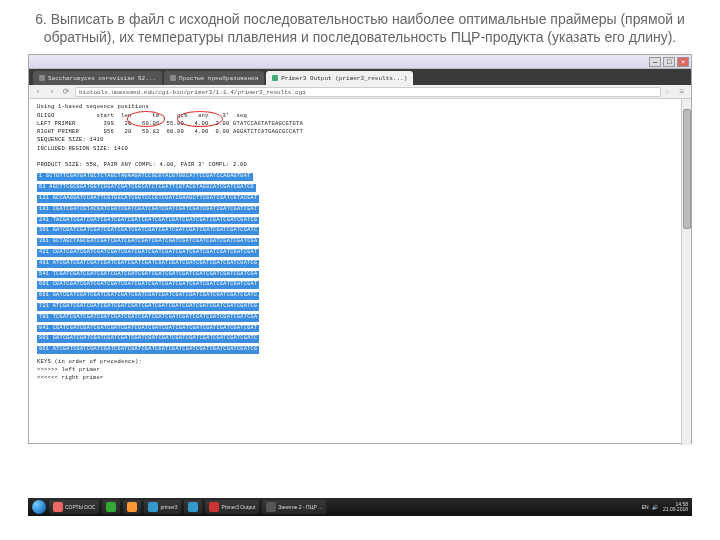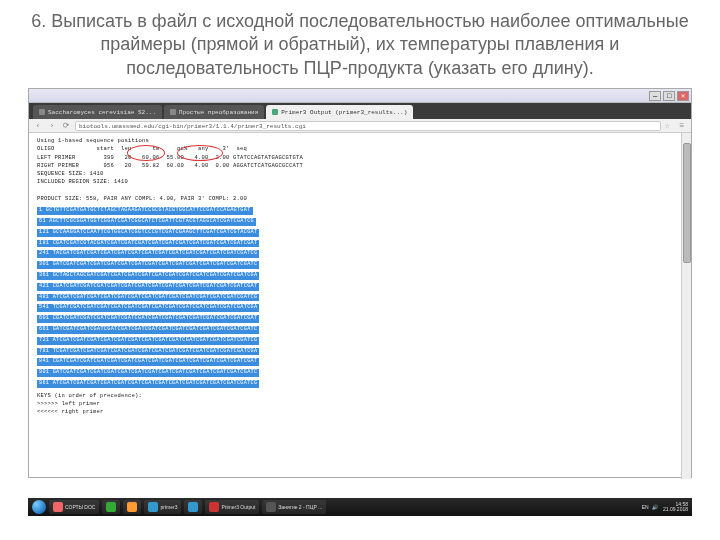--- a/index.html
+++ b/index.html
@@ -5,21 +5,21 @@
   * { margin: 0; padding: 0; box-sizing: border-box; }
   body {
     width: 720px;
     height: 540px;
     background: #fff;
     font-family: Arial, sans-serif;
     overflow: hidden;
   }
   .slide-title {
     color: #666;
-    font-size: 18px;
+    font-size: 14px;
     text-align: center;
     padding: 10px 30px 8px 30px;
     line-height: 1.3;
   }
   .browser-window {
     margin: 0 28px;
     border: 1px solid #aaa;
     background: #fff;
     height: 390px;
     position: relative;

